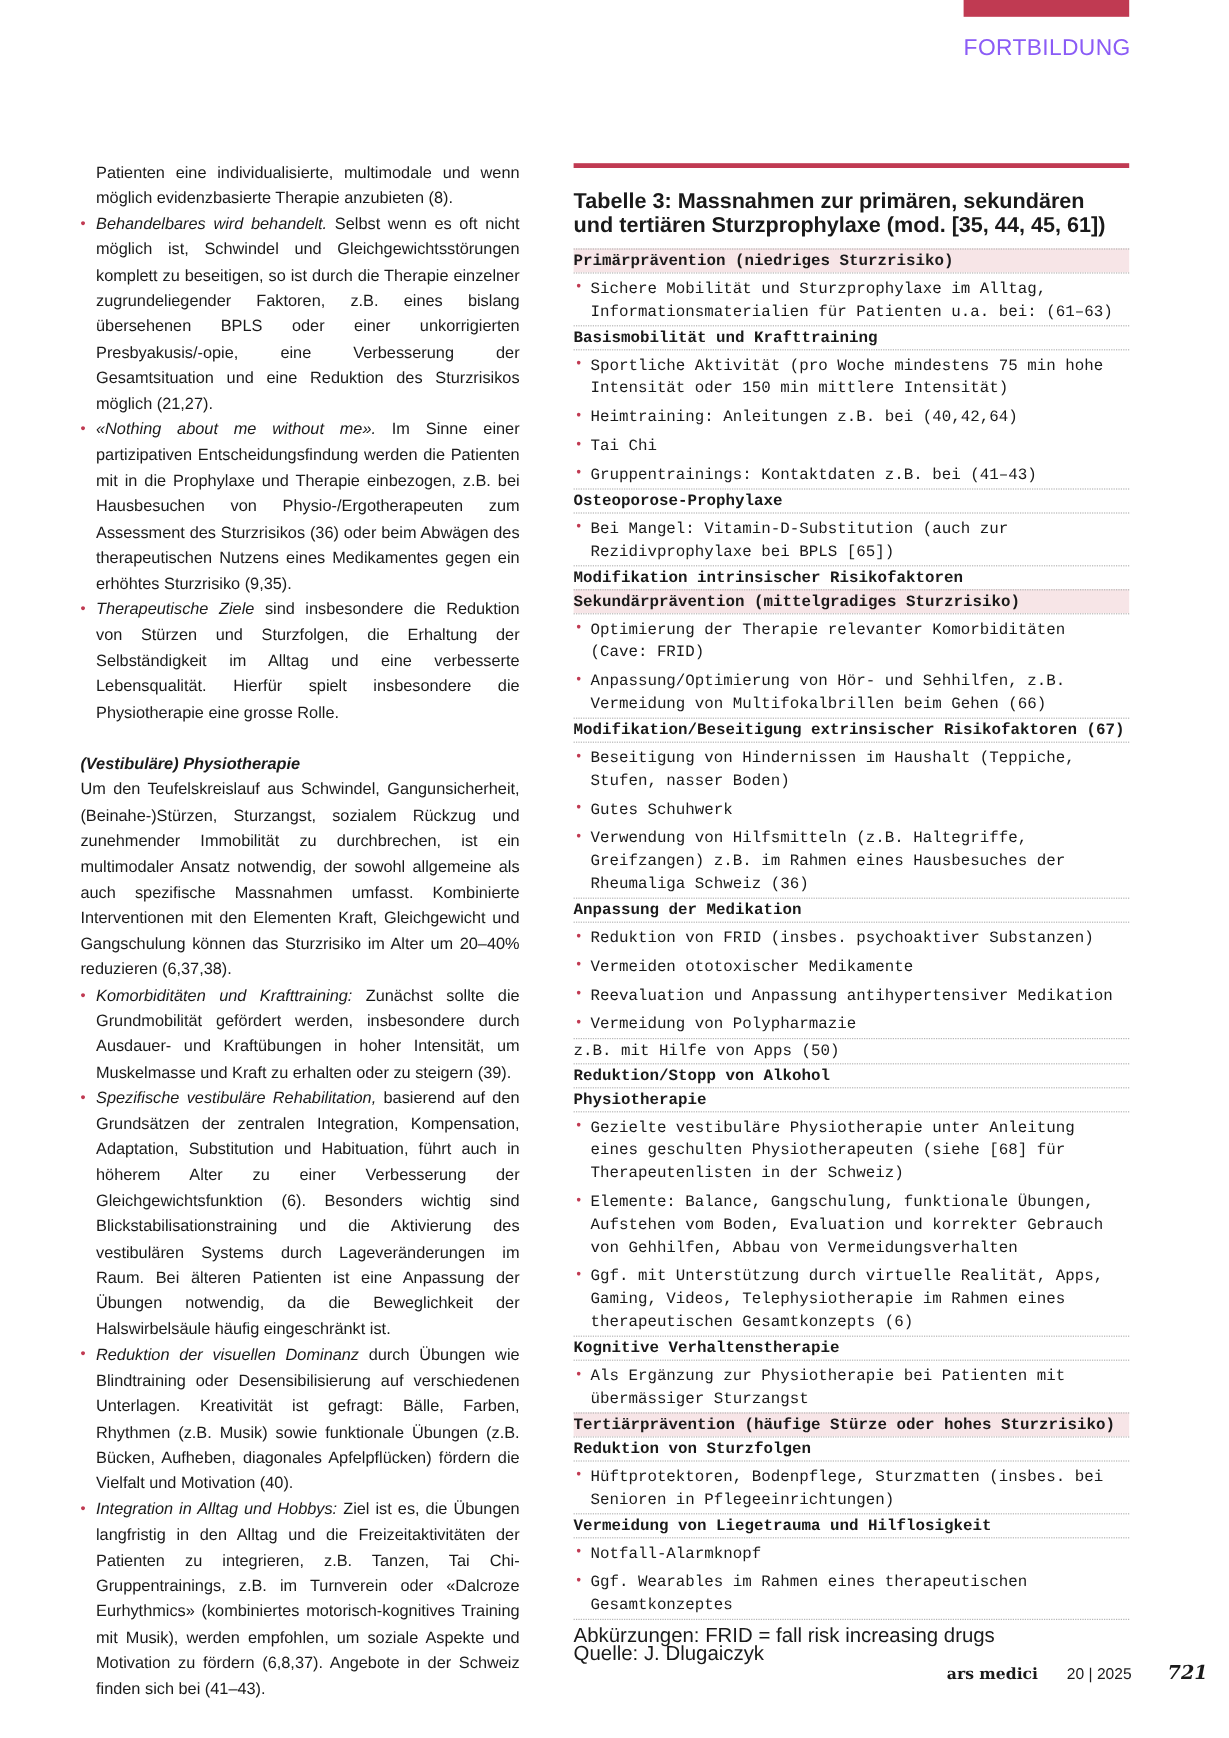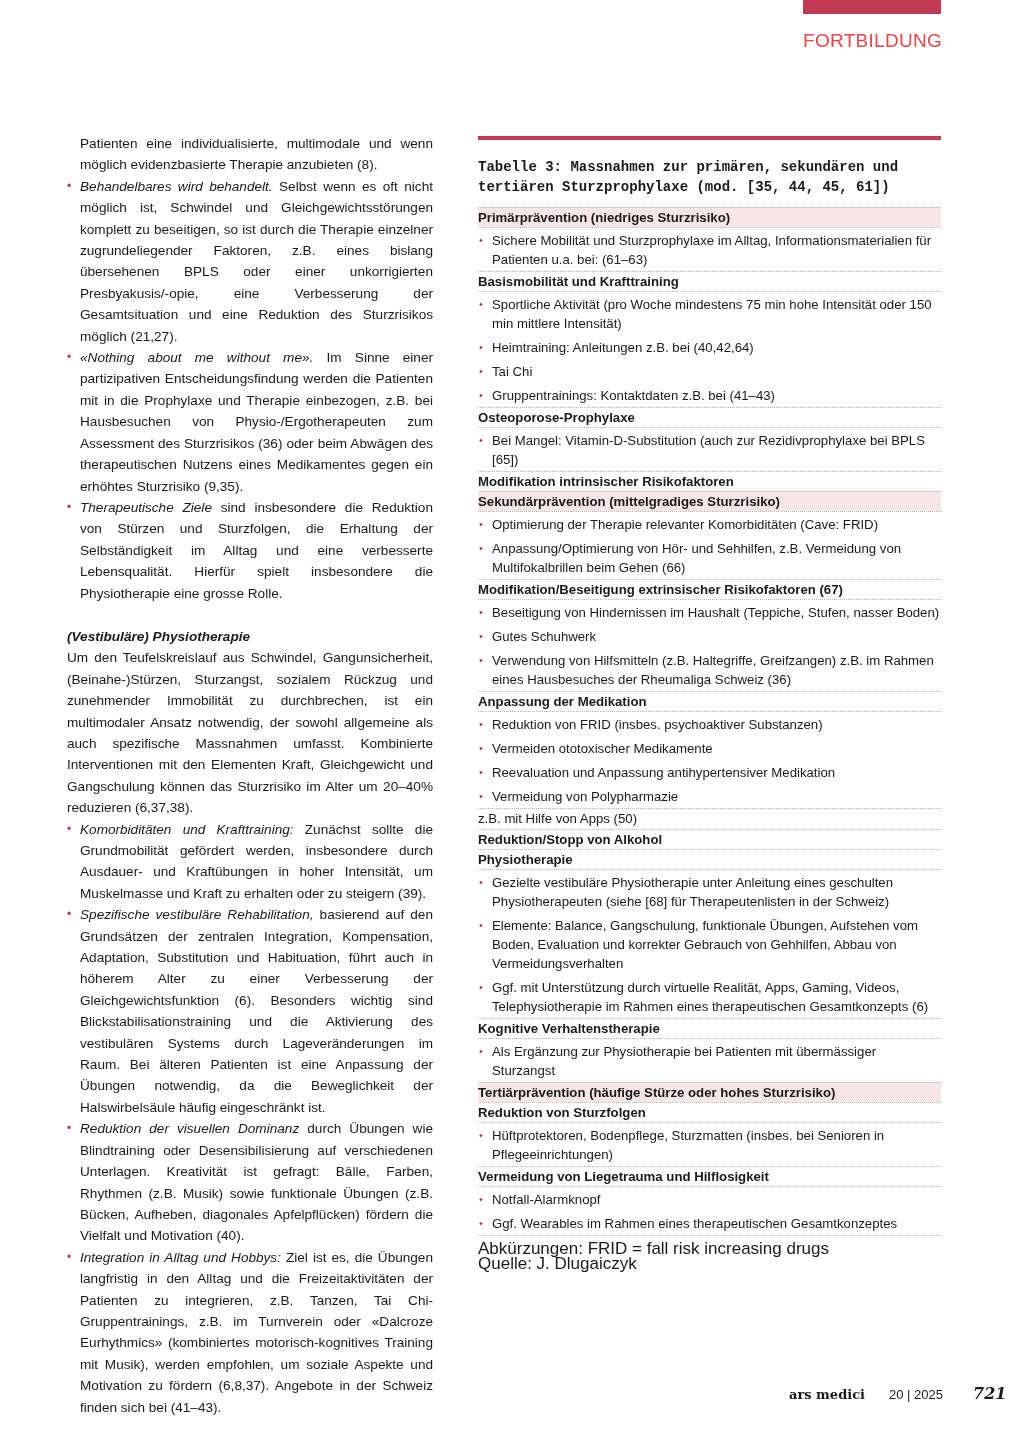--- a/index.html
+++ b/index.html
@@ -1,36 +1,36 @@
 <!DOCTYPE html>
 <html><head>
 <meta charset="utf-8">
 <style>
   html, body { margin: 0; padding: 0; background: #ffffff; }
   body {
     width: 1024px; height: 1448px; position: relative; overflow: hidden;
     font-family: "Liberation Sans", "DejaVu Sans", sans-serif; color: #1a1a1a;
   }
   .top-bar { position: absolute; left: 803px; top: 0; width: 138px; height: 14px; background: #c03a52; }
-  .section-label { position: absolute; left: 803px; top: 30px; font-size: 19px; letter-spacing: 0.3px; color: #ef4444; }
+  .section-label { position: absolute; left: 803px; top: 30px; font-size: 19px; letter-spacing: 0.3px; color: #8b5cf6; }
 
   
   .left-col { position: absolute; left: 67px; top: 133px; width: 366px; font-size: 13.6px; line-height: 21.4px; text-align: justify; }
   .left-col p { margin: 0; }
   .left-col .cont { padding-left: 13px; }
   .bl { position: relative; padding-left: 13px; margin: 0; }
   .bl .dot { position: absolute; left: 0; top: 0; color: #c03a52; font-size: 12px; }
   .left-col em { font-style: italic; }
   .sub-head { font-weight: bold; font-style: italic; margin-top: 22px !important; }
 
   
   .table-wrap { position: absolute; left: 478px; top: 136px; width: 463px; }
   .table-rule { height: 4px; background: #c03a52; margin-bottom: 18px; }
-  .table-title { font-weight: bold; font-size: 14px; line-height: 19.5px; margin-bottom: 10px; font-family: Liberation Mono, monospace; }
-  .trow { border-top: 1px dotted #b5b5b5; font-size: 13.2px; line-height: 19px; }
+  .table-title { font-weight: bold; font-size: 18px; line-height: 19.5px; margin-bottom: 10px; }
+  .trow { border-top: 1px dotted #b5b5b5; font-size: 13.2px; line-height: 19px; font-family: Liberation Mono, monospace; }
   .trow.cat { background: #f7e5e7; font-weight: bold; }
   .trow.sub { font-weight: bold; }
   .trow.plain { padding-bottom: 1px; }
   .trow.item { position: relative; padding: 3px 0 2px 14px; }
   .trow.item.cont-item { border-top: none; }
   .trow.item .dot { position: absolute; left: 1px; top: 3px; color: #c03a52; font-size: 11px; }
   .trow.last { border-bottom: 1px dotted #b5b5b5; }
   .foot { font-size: 17px; line-height: 14.5px; margin-top: 6px; }
 
   .footer { position: absolute; left: 789px; top: 1384px; font-size: 13px; display: flex; align-items: baseline; gap: 24px; justify-content: space-between; }

